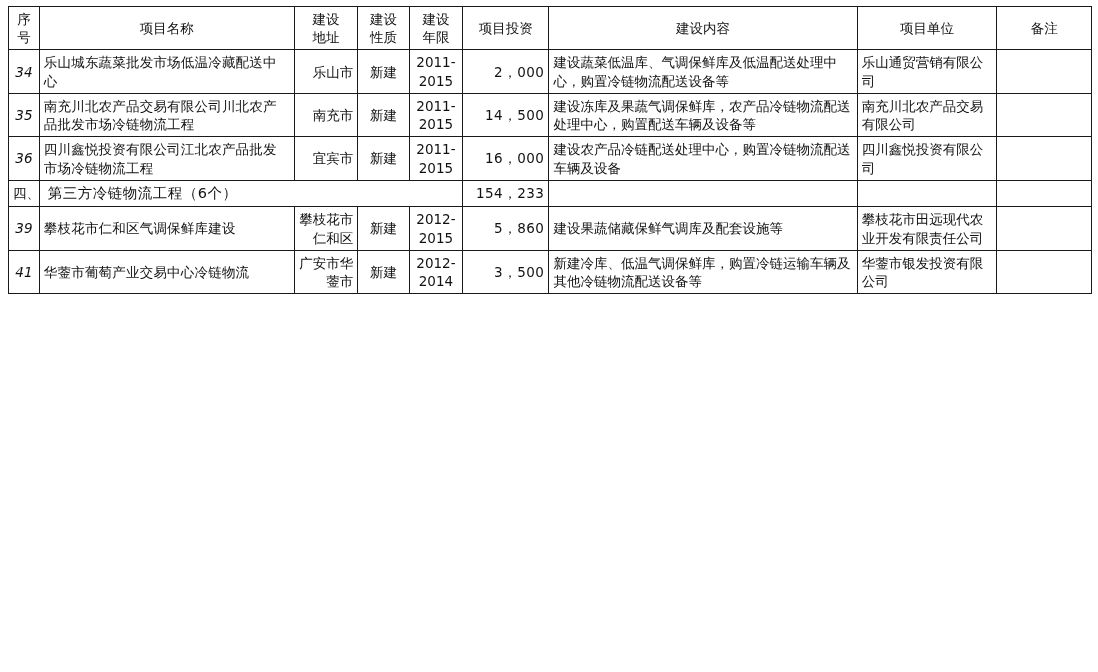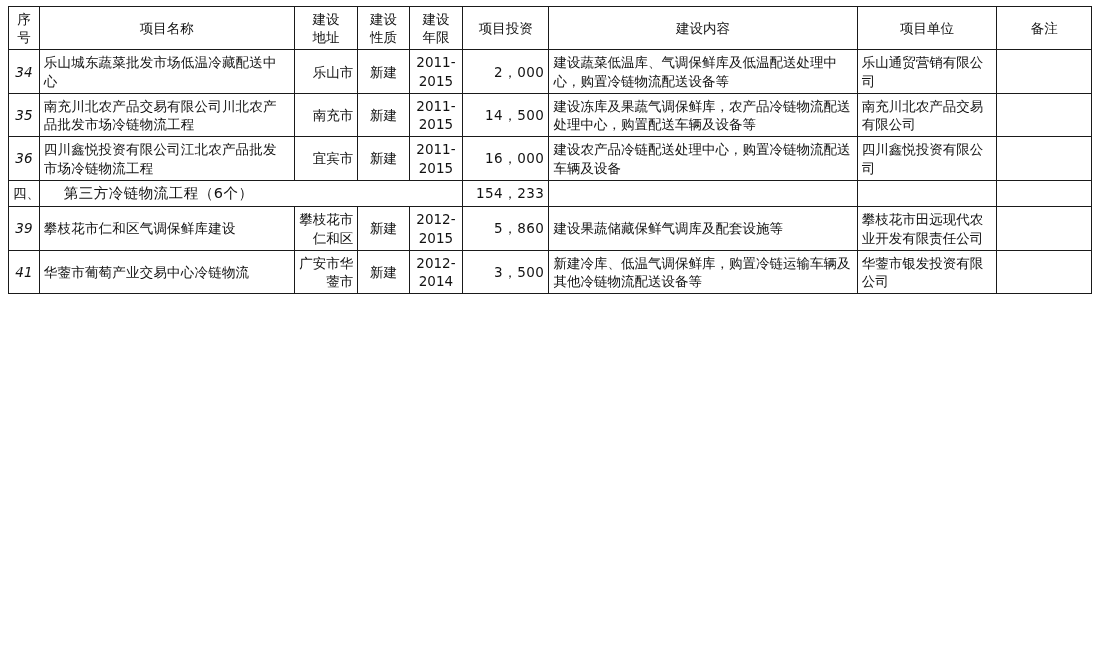--- a/index.html
+++ b/index.html
@@ -59,21 +59,21 @@
   td.addr     { text-align: right; }
   td.type     { text-align: center; }
   td.year     { text-align: center; font-size: 13px; line-height: 1.3; }
   td.invest   { text-align: right; padding-right: 10px; font-size: 14px; letter-spacing: 0.5px; }
   td.content  { text-align: left; padding-left: 8px; }
   td.unit     { text-align: left; padding-left: 8px; }
   td.note     { }
 
   tr.section td.sec-label {
     text-align: left;
-    padding-left: 24px;
+    padding-left: 8px;
     font-size: 14.5px;
     letter-spacing: 0.5px;
   }
   tr.section td.sec-seq { text-align: center; }
 
   .nowrapnum { white-space: nowrap; }
 </style>
 </head>
 <body>
 

